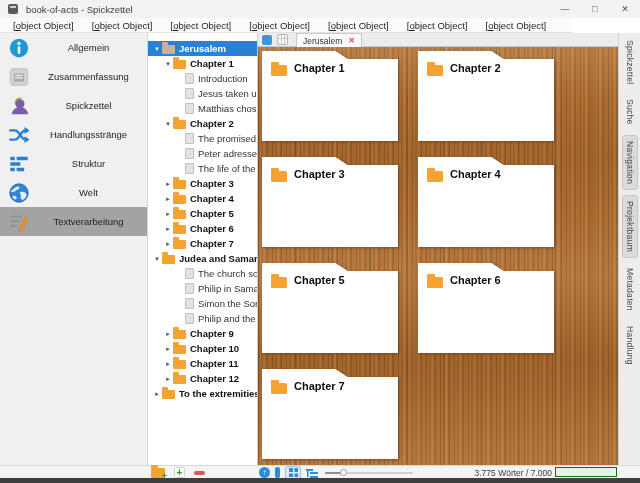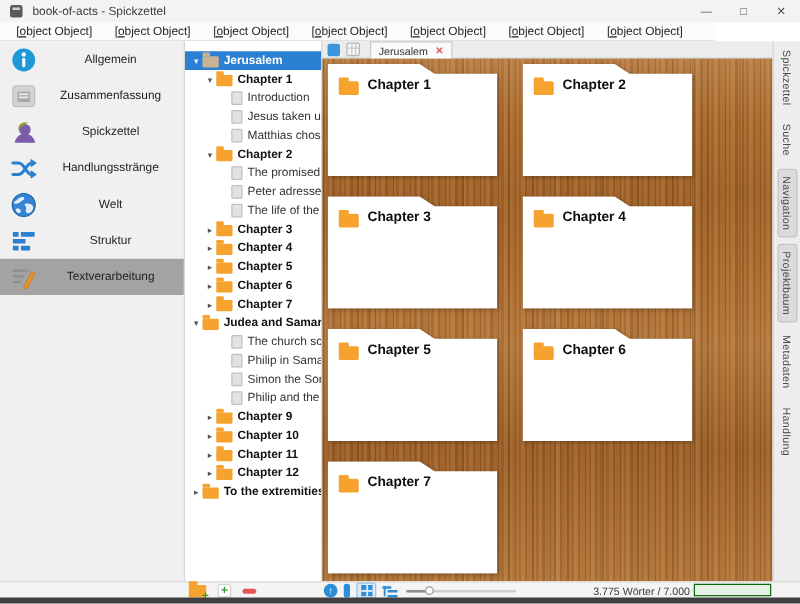--- a/index.html
+++ b/index.html
@@ -180,40 +180,40 @@
               <path d="M2.5 7h5c3 0 4.5 3 6.5 6s3 4 5 4h2"></path>
               <path d="M2.5 17h5c3 0 4.5-3 6.5-6s3-4 5-4h2"></path>
               <path d="M18.5 4.5 22 7l-3.5 2.5" fill="#2a7fd0" stroke-width="1.6"></path>
               <path d="M18.5 14.5 22 17l-3.5 2.5" fill="#2a7fd0" stroke-width="1.6"></path>
             </svg>
         </span>
         <span class="sb-label">Handlungsstränge</span>
       </div>
       <div class="sb-item">
         <span class="sb-icon">
-          <svg width="22" height="22" viewBox="0 0 24 24">
-              <circle cx="12" cy="12" r="10" fill="#3584d6" stroke="#1a5fa8"></circle>
-              <path d="M4 9c2-1 4-4 7-4 2 0 2 2 0 3s-4 3-6 3-2-1-1-2z" fill="#e3eef8"></path>
-              <path d="M13 11c3-1 6 0 7 2s-1 5-3 6-4-1-3-3 -2-4-1-5z" fill="#e3eef8"></path>
-              <path d="M7 15c2 0 3 2 2 3.5S5.5 18 5 16.5 6 15 7 15z" fill="#e3eef8"></path>
-            </svg>
-        </span>
-        <span class="sb-label">Welt</span>
-      </div>
-      <div class="sb-item">
-        <span class="sb-icon">
           <svg width="22" height="22" viewBox="0 0 24 24" fill="#2a7fd0">
               <rect x="2.5" y="4" width="5" height="4" rx="0.5"></rect>
               <rect x="9.5" y="4" width="12" height="4" rx="0.5"></rect>
               <rect x="2.5" y="10" width="11" height="4" rx="0.5"></rect>
               <rect x="2.5" y="16" width="5" height="4" rx="0.5"></rect>
               <rect x="9.5" y="16" width="8" height="4" rx="0.5"></rect>
             </svg>
         </span>
         <span class="sb-label">Struktur</span>
+      </div>
+      <div class="sb-item">
+        <span class="sb-icon">
+          <svg width="22" height="22" viewBox="0 0 24 24">
+              <circle cx="12" cy="12" r="10" fill="#3584d6" stroke="#1a5fa8"></circle>
+              <path d="M4 9c2-1 4-4 7-4 2 0 2 2 0 3s-4 3-6 3-2-1-1-2z" fill="#e3eef8"></path>
+              <path d="M13 11c3-1 6 0 7 2s-1 5-3 6-4-1-3-3 -2-4-1-5z" fill="#e3eef8"></path>
+              <path d="M7 15c2 0 3 2 2 3.5S5.5 18 5 16.5 6 15 7 15z" fill="#e3eef8"></path>
+            </svg>
+        </span>
+        <span class="sb-label">Welt</span>
       </div>
       <div class="sb-item sel">
         <span class="sb-icon">
           <svg width="22" height="22" viewBox="0 0 24 24">
               <rect x="2.5" y="5" width="13" height="2" fill="#8f8f8f"></rect>
               <rect x="2.5" y="10" width="10" height="2" fill="#8f8f8f"></rect>
               <rect x="2.5" y="15" width="7" height="2" fill="#8f8f8f"></rect>
               <path d="M12.5 19.5 18.7 6.8l3 1.5-6.2 12.7-3.4 1z" fill="#e8922a" stroke="#c97716" stroke-width="0.6"></path>
             </svg>
         </span>

